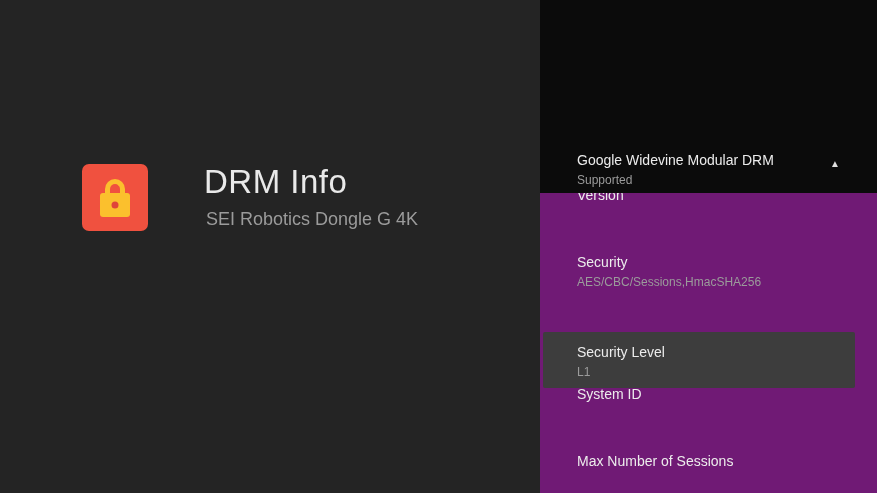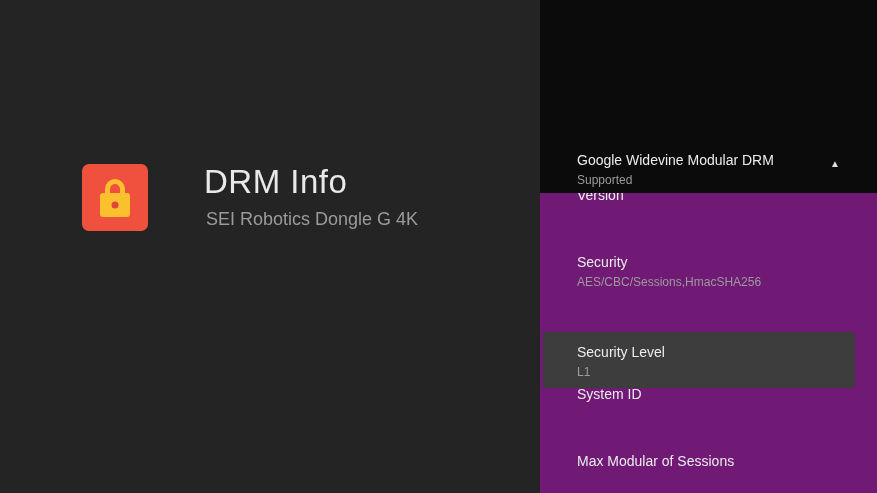--- a/index.html
+++ b/index.html
@@ -169,17 +169,17 @@
     <div class="focused-row">
       <div class="row-label">Security Level</div>
       <div class="row-value">L1</div>
     </div>
 
     <div class="list-row row-system-id">
       <div class="row-label">System ID</div>
     </div>
 
     <div class="list-row row-max-sessions">
-      <div class="row-label">Max Modular of Sessions</div>
+      <div class="row-label">Max Number of Sessions</div>
     </div>
 
   </div>
 </div>
 
 </body></html>

